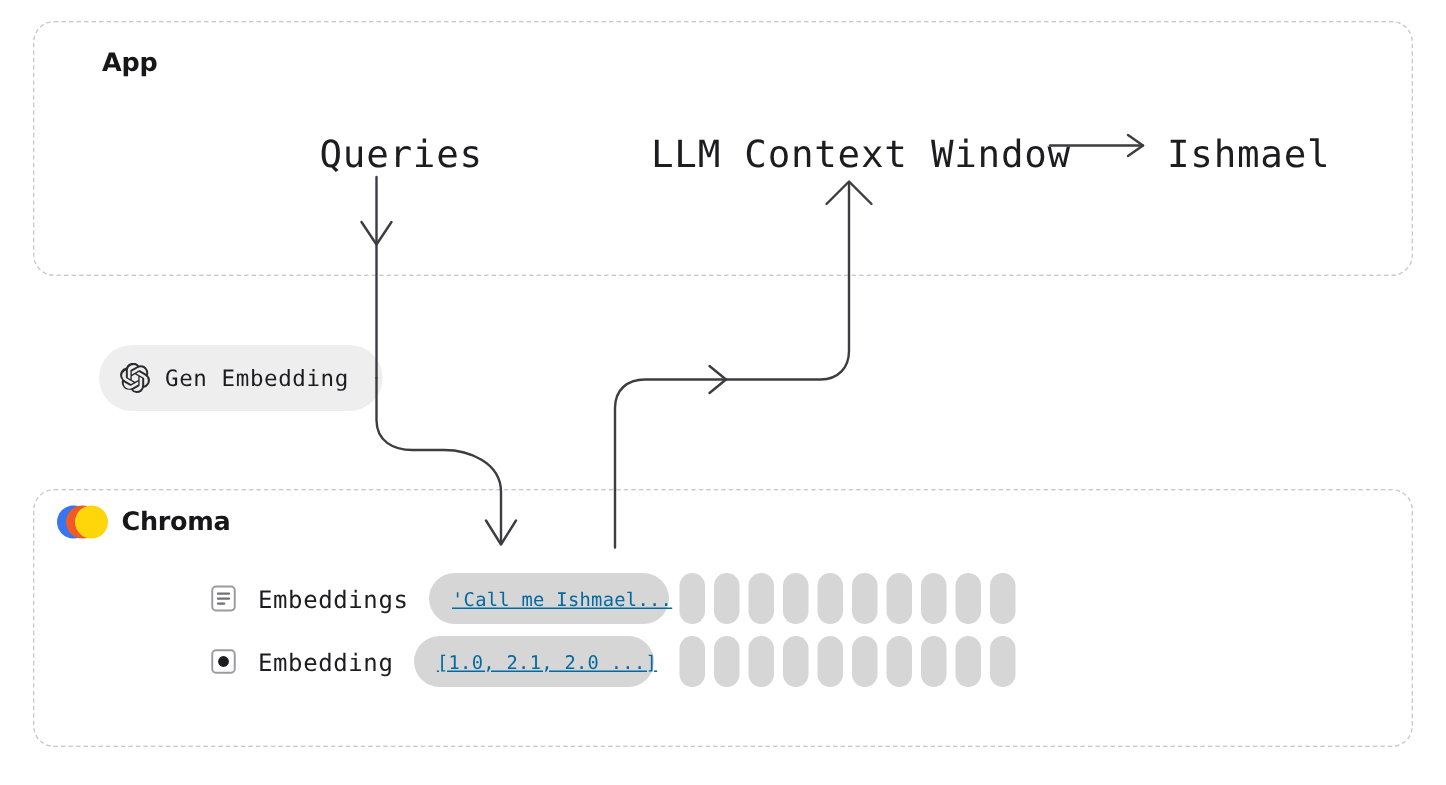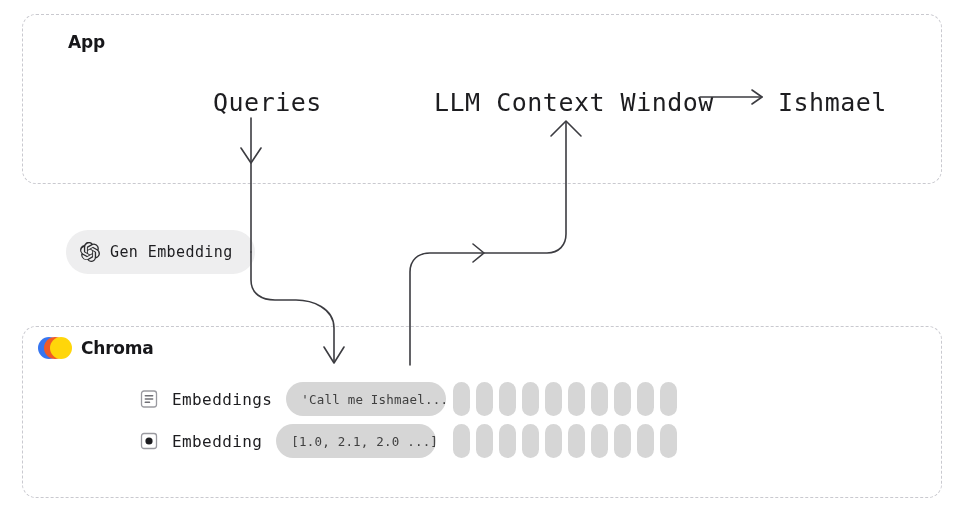--- a/index.html
+++ b/index.html
@@ -135,23 +135,24 @@
     background: #d6d6d6;
     border-radius: 17px;
     display: flex;
     align-items: center;
     padding-left: 15px;
     box-sizing: border-box;
   }
   .value-chip .chip-text {
     font-family: "DejaVu Sans Mono", monospace;
     font-size: 12.5px;
-    color: #404040;
+    color: #0369a1;
     letter-spacing: 0.2px;
     white-space: nowrap;
+    text-decoration: underline;
   }
 
   
   #placeholder-grid {
     position: absolute;
     left: 453px;
     top: 382px;
     display: flex;
     gap: 6px;
   }

